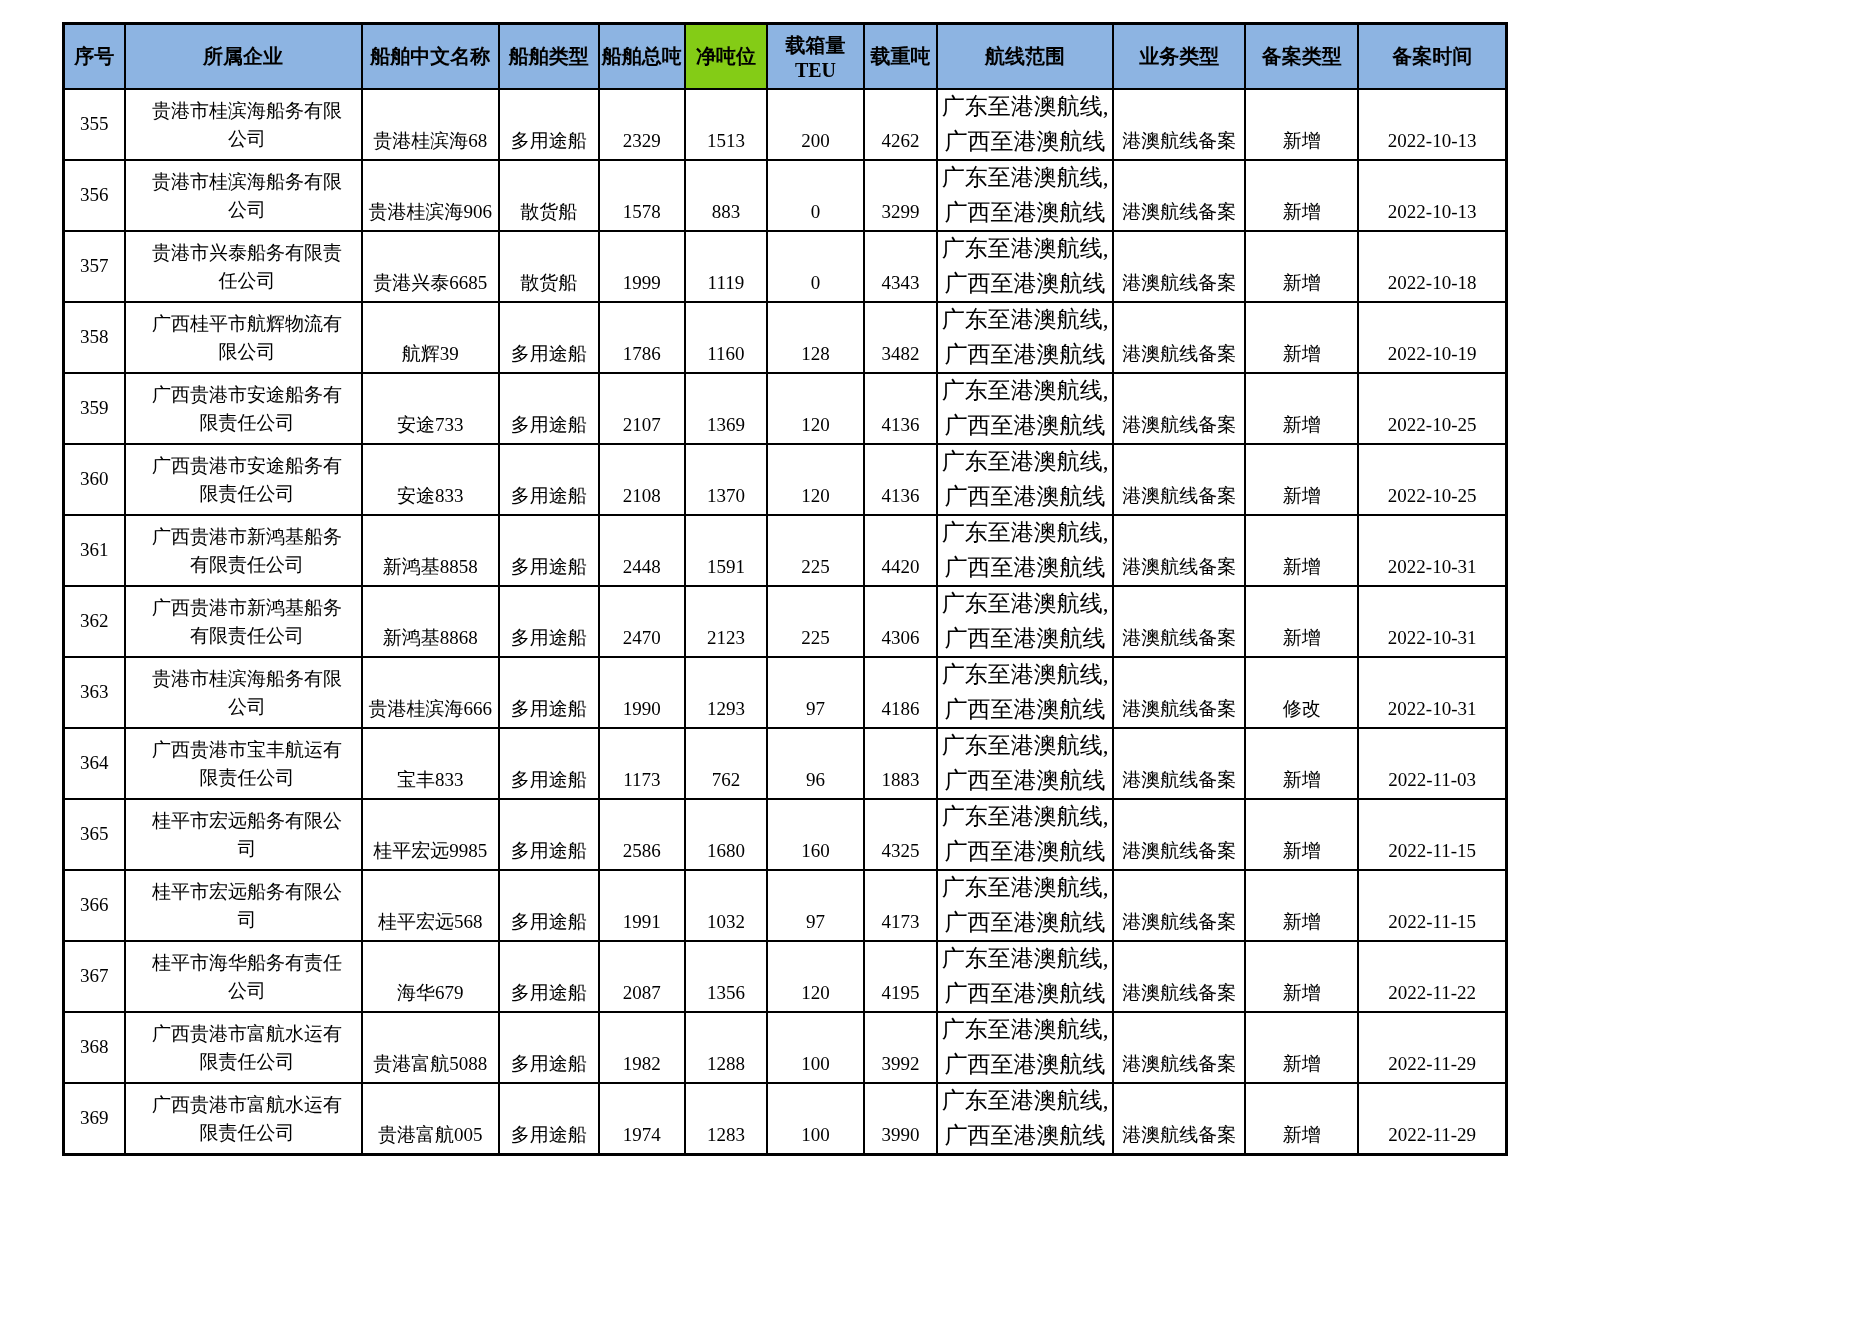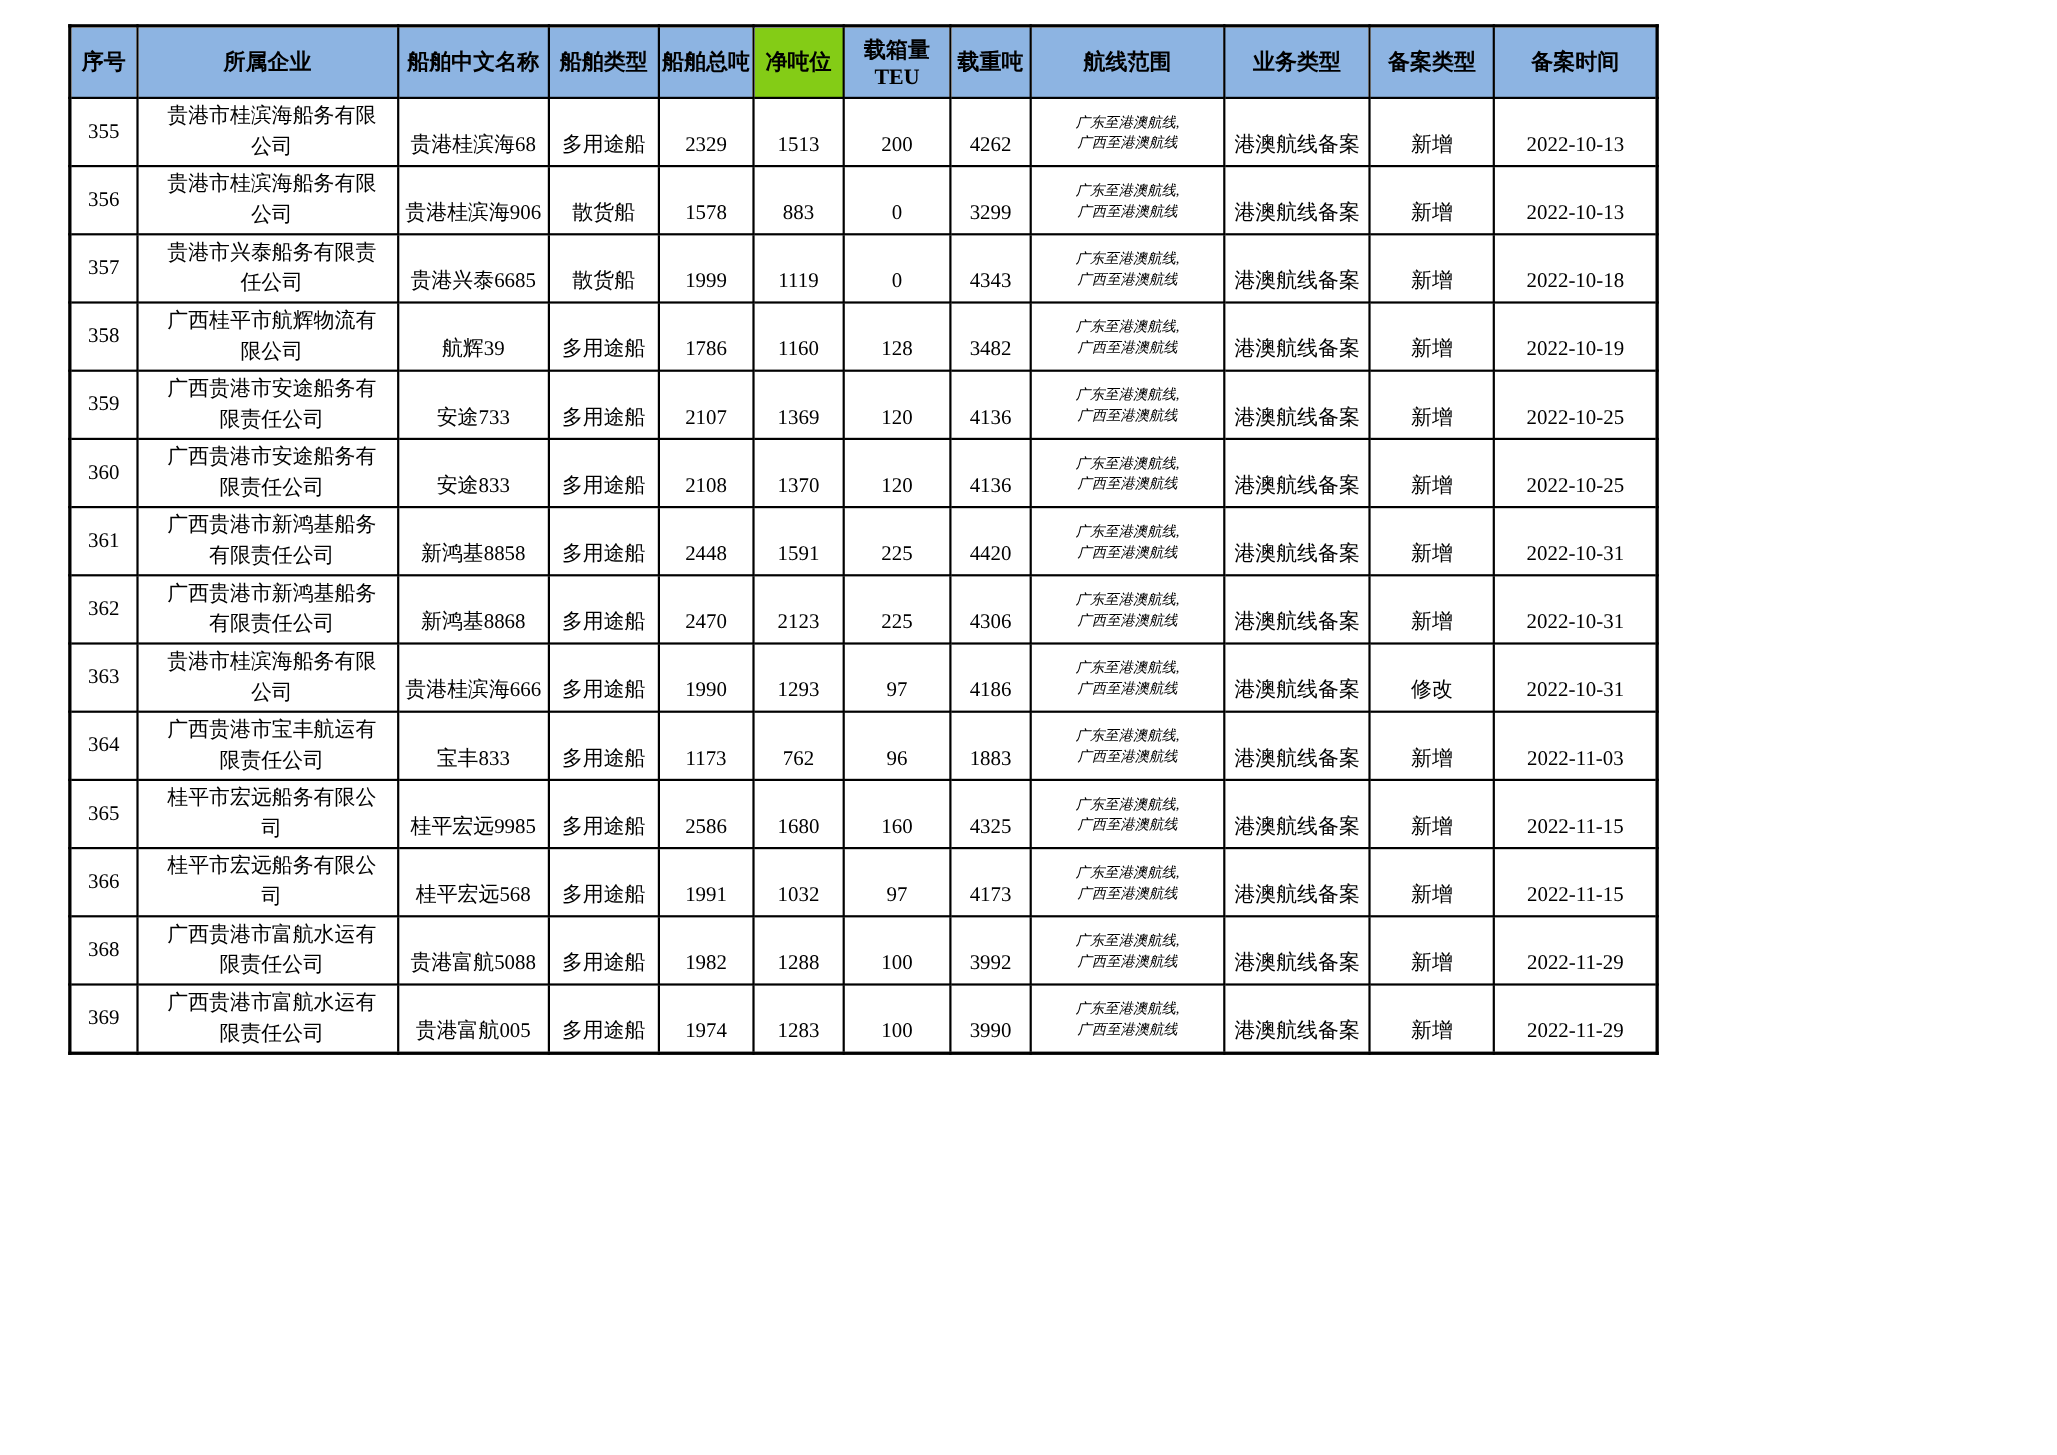--- a/index.html
+++ b/index.html
@@ -59,21 +59,21 @@
   .col-filing   { width: 113px; }
   .col-date     { width: 148px; }
   
   .ship-table td.c-seq,
   .ship-table td.c-company,
   .ship-table td.c-route {
     vertical-align: middle;
     padding-bottom: 0;
   }
   .ship-table td.c-company { padding-left: 18px; padding-right: 10px; line-height: 1.45; }
-  .ship-table td.c-route   { white-space: pre-line; line-height: 1.5; font-size: 13px; font-style: italic; }
+  .ship-table td.c-route   { white-space: pre-line; line-height: 1.5; font-size: 23px; }
 </style>
 </head>
 <body>
 
 <div class="table-wrap">
   <table class="ship-table">
     <colgroup>
       <col class="col-seq">
         <col class="col-company">
         <col class="col-ship">
@@ -278,20 +278,35 @@
     <td class="c-nt">1032</td>
     <td class="c-teu">97</td>
     <td class="c-dwt">4173</td>
     <td class="c-route">广东至港澳航线,
 广西至港澳航线</td>
     <td class="c-biz">港澳航线备案</td>
     <td class="c-filing">新增</td>
     <td class="c-date">2022-11-15</td>
   </tr>
         <tr>
+    <td class="c-seq">367</td>
+    <td class="c-company">桂平市海华船务有责任公司</td>
+    <td class="c-ship">海华679</td>
+    <td class="c-type">多用途船</td>
+    <td class="c-gt">2087</td>
+    <td class="c-nt">1356</td>
+    <td class="c-teu">120</td>
+    <td class="c-dwt">4195</td>
+    <td class="c-route">广东至港澳航线,
+广西至港澳航线</td>
+    <td class="c-biz">港澳航线备案</td>
+    <td class="c-filing">新增</td>
+    <td class="c-date">2022-11-22</td>
+  </tr>
+        <tr>
     <td class="c-seq">368</td>
     <td class="c-company">广西贵港市富航水运有限责任公司</td>
     <td class="c-ship">贵港富航5088</td>
     <td class="c-type">多用途船</td>
     <td class="c-gt">1982</td>
     <td class="c-nt">1288</td>
     <td class="c-teu">100</td>
     <td class="c-dwt">3992</td>
     <td class="c-route">广东至港澳航线,
 广西至港澳航线</td>

